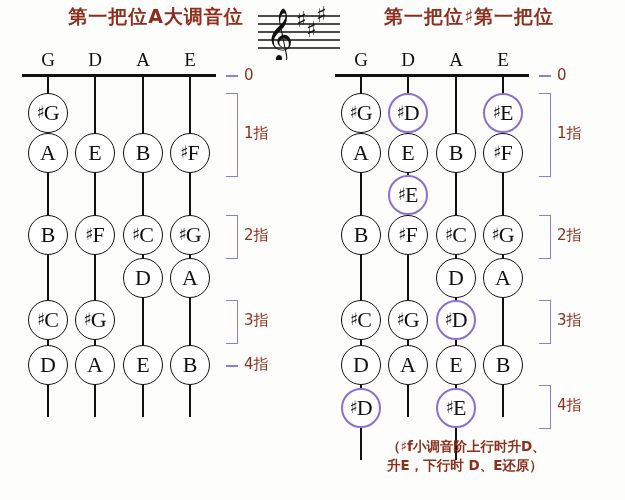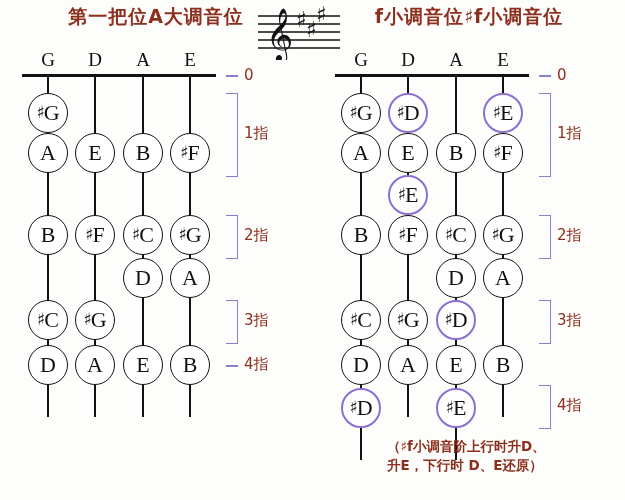--- a/index.html
+++ b/index.html
@@ -196,21 +196,21 @@
       <div class="brk" style="left: 226px; top: 215px; height: 42px;"></div>
       <div class="fing" style="left: 244px; top: 226px;">2指</div>
       <div class="brk" style="left: 226px; top: 300px; height: 42px;"></div>
       <div class="fing" style="left: 244px; top: 311px;">3指</div>
       <div class="dash" style="left: 226px; top: 365px;"></div>
       <div class="fing" style="left: 244px; top: 355px;">4指</div>
     </div>
 </div>
 
 <div class="chart right">
-  <div class="title">f小调音位♯f小调音位</div>
+  <div class="title">第一把位♯第一把位</div>
   <div class="board" id="board-1">
       <div class="nut" style="left: 22px; top: 74px; width: 194px;"></div>
       <div class="string" style="left: 47px; top: 74px; height: 386px;"></div>
       <div class="str-label" style="left: 48px; top: 49px;">G</div>
       <div class="string" style="left: 94px; top: 74px; height: 343px;"></div>
       <div class="str-label" style="left: 95px; top: 49px;">D</div>
       <div class="string" style="left: 142px; top: 74px; height: 386px;"></div>
       <div class="str-label" style="left: 143px; top: 49px;">A</div>
       <div class="string" style="left: 189px; top: 74px; height: 343px;"></div>
       <div class="str-label" style="left: 190px; top: 49px;">E</div>

